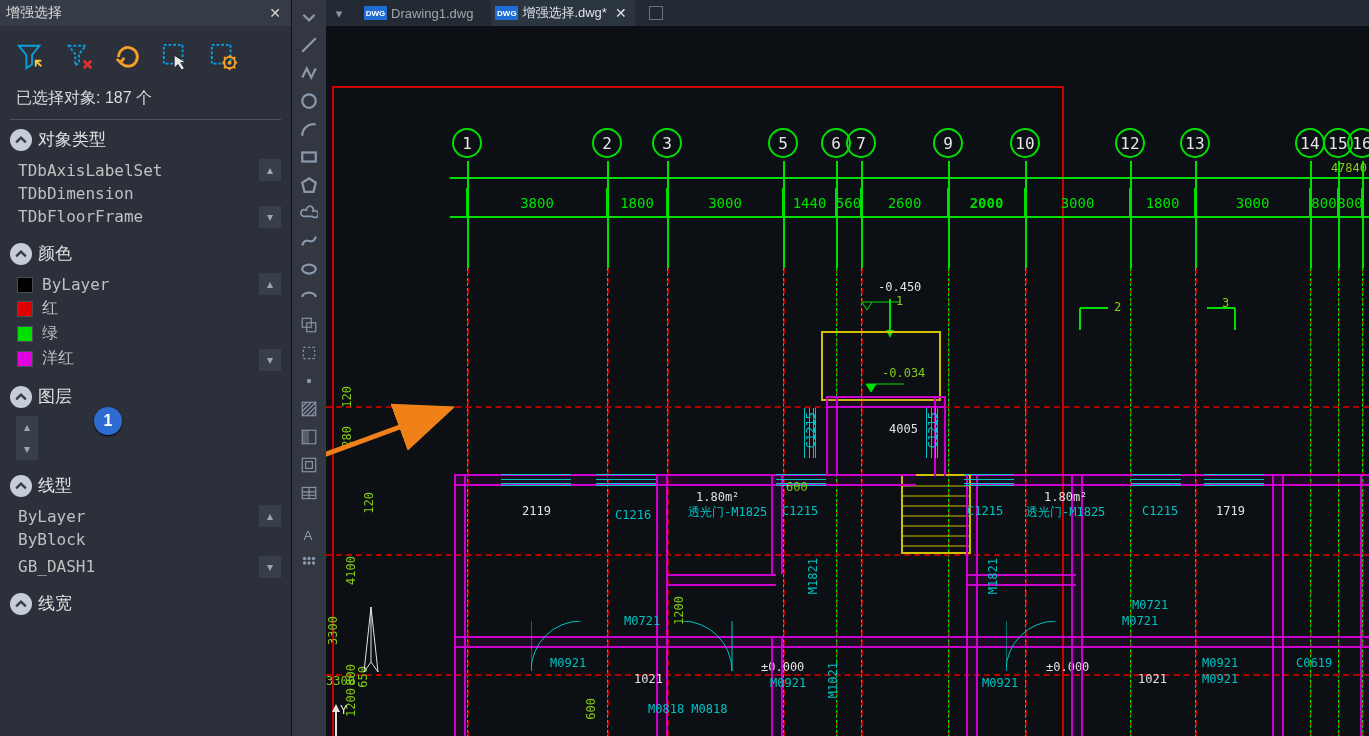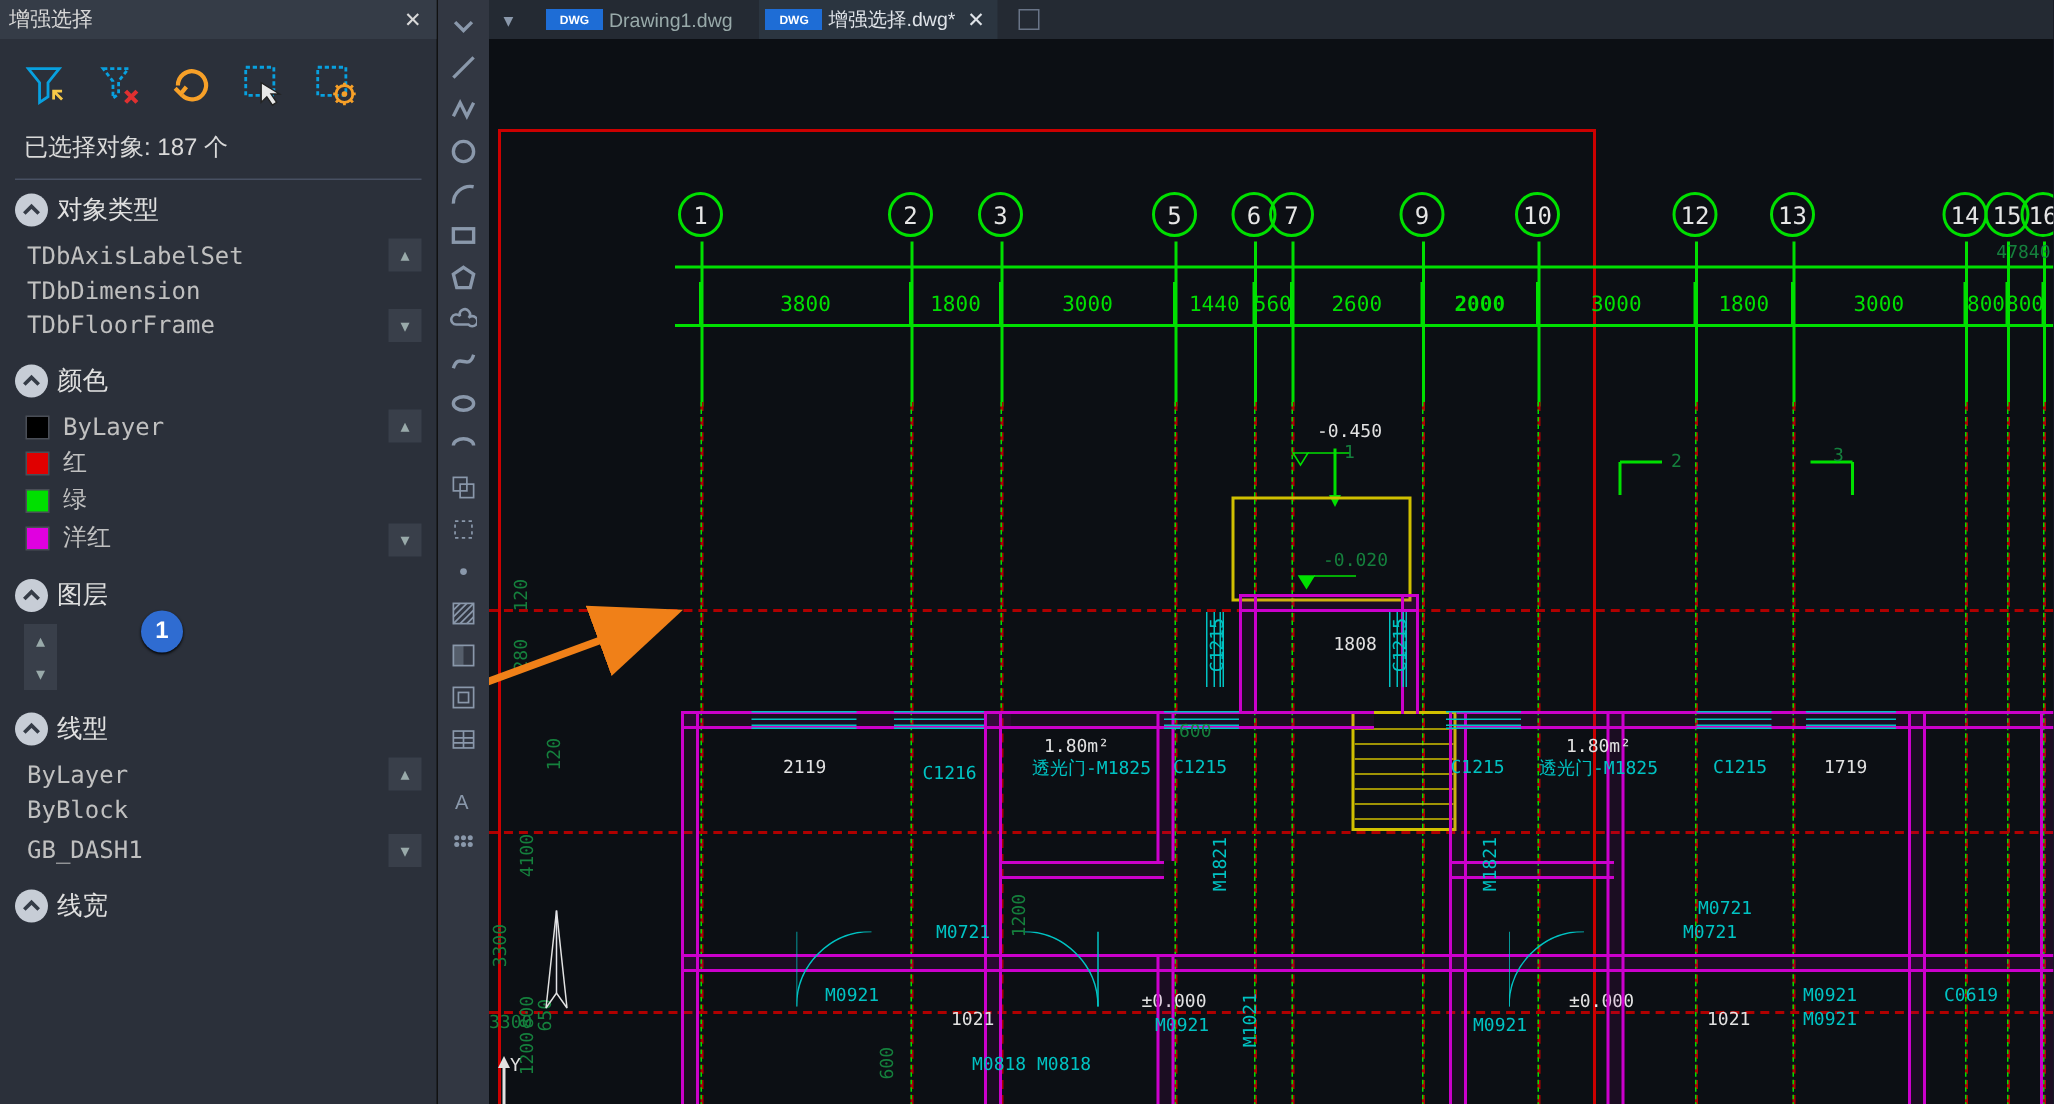--- a/index.html
+++ b/index.html
@@ -39,21 +39,21 @@
   .toolstrip { width: 34px; background: #323742; height: 100%; display: flex; flex-direction: column; align-items: center; padding-top: 6px; gap: 6px; }
   .ts-icon { width: 22px; height: 22px; display: flex; align-items: center; justify-content: center; cursor: pointer; color:#8a98ab;}
   .ts-icon svg{width:18px;height:18px;}
   .ts-sep { height: 8px; }
 
   
   .main { flex: 1; display: flex; flex-direction: column; }
   .tabbar { height: 26px; background: #242a33; display: flex; align-items: center; gap: 14px; padding-left: 6px; font-size: 13px; color:#9aa;}
   .tab { display: flex; align-items: center; gap: 4px; height: 100%; padding: 0 4px; }
   .tab.active { background: #2b3540; color: #dfe3e8; }
-  .dwg-icon { width: 38px; height: 14px; background: #1e6dd6; display:inline-flex; align-items:center; justify-content:center; font-size:8px; color:#fff; font-weight:bold;}
+  .dwg-icon { width: 23px; height: 14px; background: #1e6dd6; display:inline-flex; align-items:center; justify-content:center; font-size:8px; color:#fff; font-weight:bold;}
   .tab-x { padding: 0 4px; font-size:14px;}
   .win-btn { width: 14px; height: 14px; border:1px solid #697487; }
 
   .canvas { flex: 1; background: #0c0f14; position: relative; overflow: hidden; font-family: Consolas, monospace;}
   .cad { position: absolute; inset: 0; }
 
   
   .axis-b { position:absolute; width:30px; height:30px; border:2px solid #00e000; border-radius:50%; display:flex; align-items:center; justify-content:center; color:#e6e6e6; font-size:16px;}
   .axis-v { position:absolute; top:135px; width:2px; background:#00e000; }
   .dim-lbl { position:absolute; top:169px; color:#00e000; font-size:14px; transform:translateX(-50%);}
@@ -65,21 +65,21 @@
   .wall-h {position:absolute; height:12px; border-top:2px solid #cc00cc; border-bottom:2px solid #cc00cc; background:rgba(204,0,204,0.08);}
   .wall-v {position:absolute; width:12px; border-left:2px solid #cc00cc; border-right:2px solid #cc00cc; background:rgba(204,0,204,0.08);}
   .win-h {position:absolute; height:12px; border-top:1px solid #00c3c3; border-bottom:1px solid #00c3c3;}
   .win-h::before,.win-h::after{content:"";position:absolute;left:0;right:0;height:1px;background:#00c3c3;}
   .win-h::before{top:4px;}.win-h::after{top:8px;}
   .win-v {position:absolute; width:12px; border-left:1px solid #00c3c3; border-right:1px solid #00c3c3;}
   .win-v::before,.win-v::after{content:"";position:absolute;top:0;bottom:0;width:1px;background:#00c3c3;}
   .win-v::before{left:4px;}.win-v::after{left:8px;}
 
   .label {position:absolute; color:#e2e2e2; font-size:12px; white-space:nowrap;}
-  .label.g{color:#15803d;}
+  .label.g{color:#84cc16;}
   .label.c{color:#00c3c3;}
   .vlbl{writing-mode:vertical-rl; transform:rotate(180deg);}
 
   .red-box{position:absolute; border:1px solid #cc0000;}
   .yellow{position:absolute; border:2px solid #d0c000;}
 
   .northarrow{position:absolute;}
   .ucs{position:absolute;}
 </style>
 </head>
@@ -463,21 +463,21 @@
 
         <div class="grid-line" style="left:0; right:0; top:380px; width:100%;"></div>
         <div class="grid-line" style="left:0; right:0; top:528px; width:100%;"></div>
         <div class="grid-line" style="left:0; right:0; top:648px; width:100%;"></div>
 
         <div class="label" style="left:552px; top:254px;">-0.450</div>
         <svg style="position:absolute; left:528px; top:266px;" width="50" height="30">
             <path d="M8 10 L18 10 L13 18 Z" fill="none" stroke="#00e000"></path>
             <line x1="18" y1="10" x2="46" y2="10" stroke="#00e000"></line>
           </svg>
-        <div class="label g" style="left:556px; top:340px;">-0.020</div>
+        <div class="label g" style="left:556px; top:340px;">-0.034</div>
         <svg style="position:absolute; left:532px; top:352px;" width="50" height="20">
             <path d="M8 6 L18 6 L13 14 Z" fill="#00e000" stroke="#00e000"></path>
             <line x1="18" y1="6" x2="46" y2="6" stroke="#00e000"></line>
           </svg>
         <div class="label" style="left:435px; top:634px;">±0.000</div>
         <div class="label" style="left:720px; top:634px;">±0.000</div>
 
         <svg style="position:absolute; left:554px; top:268px;" width="30" height="50">
             <line x1="10" y1="5" x2="10" y2="40" stroke="#00e000" stroke-width="2"></line>
             <path d="M6 36 h8 l-4 8 z" fill="#00e000"></path>
@@ -551,21 +551,21 @@
         <svg style="position:absolute; left:680px; top:595px;" width="60" height="60">
             <path d="M0 50 A50 50 0 0 1 50 0" fill="none" stroke="#00c3c3"></path>
             <line x1="0" y1="50" x2="0" y2="0" stroke="#00c3c3"></line>
           </svg>
 
         <div class="label" style="left:196px; top:478px;">2119</div>
         <div class="label c" style="left:289px; top:482px;">C1216</div>
         <div class="label" style="left:370px; top:464px;">1.80m²</div>
         <div class="label c" style="left:362px; top:478px;">透光门-M1825</div>
         <div class="label c" style="left:456px; top:478px;">C1215</div>
-        <div class="label" style="left:563px; top:396px;">1808</div>
+        <div class="label" style="left:563px; top:396px;">4005</div>
         <div class="label c vlbl" style="left:478px; top:386px;">C1215</div>
         <div class="label c vlbl" style="left:600px; top:386px;">C1215</div>
         <div class="label" style="left:718px; top:464px;">1.80m²</div>
         <div class="label c" style="left:700px; top:478px;">透光门-M1825</div>
         <div class="label c" style="left:641px; top:478px;">C1215</div>
         <div class="label c" style="left:816px; top:478px;">C1215</div>
         <div class="label" style="left:890px; top:478px;">1719</div>
         <div class="label g" style="left:460px; top:454px;">600</div>
 
         <div class="label c" style="left:298px; top:588px;">M0721</div>

